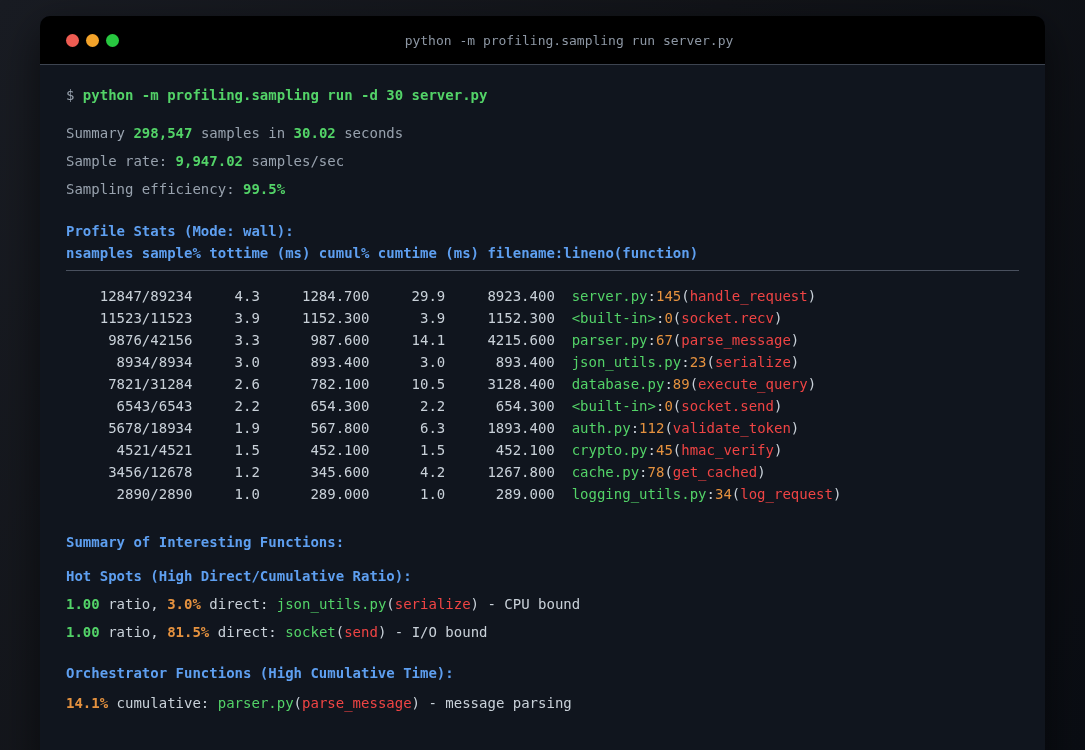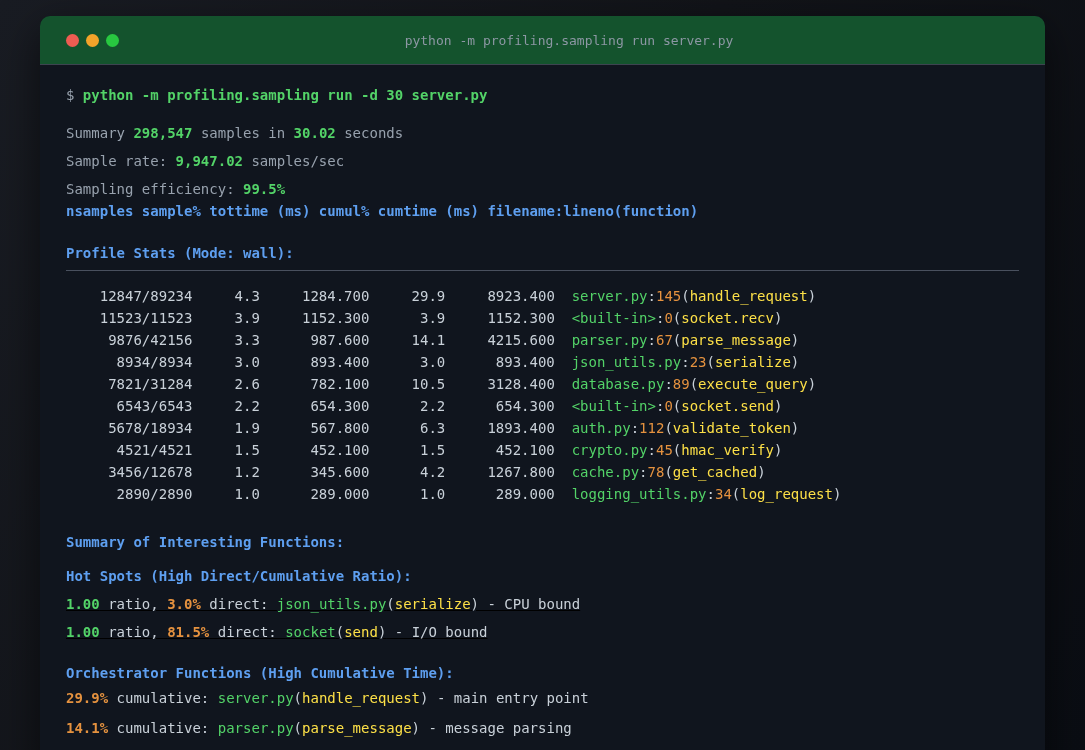--- a/index.html
+++ b/index.html
@@ -12,21 +12,21 @@
     position: absolute;
     left: 40px; top: 16px;
     width: 1005px; height: 764px;
     background: #10151e;
     border-radius: 10px;
     box-shadow: 0 14px 44px rgba(0,0,0,0.55);
     overflow: hidden;
   }
   .titlebar {
     height: 49px;
-    background: #14532d;
+    background: #000000;
     border-bottom: 1px solid #3d4450;
     display: flex;
     align-items: center;
   }
   .dots { display: flex; align-items: center; gap: 7px; padding-left: 26px; }
   .dot { width: 13px; height: 13px; border-radius: 50%; display: inline-block; }
   .dot.red    { background: #ee5c52; }
   .dot.yellow { background: #f3a32a; }
   .dot.green  { background: #28c840; }
   .title {
@@ -37,38 +37,38 @@
     padding-right: 26px;
   }
   .terminal { padding: 19px 26px; font-size: 14px; }
   .line { height: 22px; line-height: 22px; white-space: pre; }
 
   
   .dim    { color: #98a2ae; }
   .lt     { color: #c9d1d9; }
   .green  { color: #53d368; }
   .blueh  { color: #5e9ff0; font-weight: bold; }
-  .bluefn { color: #fde047; }
+  .bluefn { color: #ef4444; }
   .orange { color: #e5923f; }
   .bold   { font-weight: bold; }
 
   
   .m-captured { margin-top: 16px; }
   .m-stat     { margin-top: 6px; }
   .m-profile  { margin-top: 20px; }
   .table-divider {
     border: none;
     border-top: 1px solid #49505e;
     margin-top: 6px;
     margin-bottom: 14px;
   }
   .m-summary  { margin-top: 26px; }
   .m-hot      { margin-top: 12px; }
   .m-item1    { margin-top: 3px; }
-  .m-item     { margin-top: 6px; text-decoration: underline; }
+  .m-item     { margin-top: 6px; }
   .m-orch     { margin-top: 19px; }
   .m-oitem1   { margin-top: 3px; }
   .m-oitem2   { margin-top: 8px; }
 
   
   .col { display: inline-block; text-align: right; color: #c9d1d9; }
   .c1 { width: 15ch; }
   .c2 { width: 8ch; }
   .c3 { width: 13ch; }
   .c4 { width: 9ch; }
@@ -90,22 +90,22 @@
 
   <div class="terminal">
     <div class="line"><span class="dim">$ </span><span class="green bold">python -m profiling.sampling run -d 30 server.py</span></div>
 
     <div class="line m-captured"><span class="dim">Summary </span><span class="green bold">298,547</span><span class="dim"> samples in </span><span class="green bold">30.02</span><span class="dim"> seconds</span></div>
 
     <div class="line m-stat"><span class="dim">Sample rate: </span><span class="green bold">9,947.02</span><span class="dim"> samples/sec</span></div>
 
     <div class="line m-stat"><span class="dim">Sampling efficiency: </span><span class="green bold">99.5%</span></div>
 
+    <div class="line blueh m-profile">Profile Stats (Mode: wall):</div>
     <div class="line blueh">nsamples sample% tottime (ms) cumul% cumtime (ms) filename:lineno(function)</div>
-    <div class="line blueh m-profile">Profile Stats (Mode: wall):</div>
     <hr class="table-divider">
 
     <div id="rows-box">
         <div class="line"><span class="col c1">12847/89234</span><span class="col c2">4.3</span><span class="col c3">1284.700</span><span class="col c4">29.9</span><span class="col c5">8923.400</span><span class="cgap"></span><span class="green">server.py</span><span class="lt">:</span><span class="orange">145</span><span class="lt">(</span><span class="bluefn">handle_request</span><span class="lt">)</span></div>
         <div class="line"><span class="col c1">11523/11523</span><span class="col c2">3.9</span><span class="col c3">1152.300</span><span class="col c4">3.9</span><span class="col c5">1152.300</span><span class="cgap"></span><span class="green">&lt;built-in&gt;</span><span class="lt">:</span><span class="orange">0</span><span class="lt">(</span><span class="bluefn">socket.recv</span><span class="lt">)</span></div>
         <div class="line"><span class="col c1">9876/42156</span><span class="col c2">3.3</span><span class="col c3">987.600</span><span class="col c4">14.1</span><span class="col c5">4215.600</span><span class="cgap"></span><span class="green">parser.py</span><span class="lt">:</span><span class="orange">67</span><span class="lt">(</span><span class="bluefn">parse_message</span><span class="lt">)</span></div>
         <div class="line"><span class="col c1">8934/8934</span><span class="col c2">3.0</span><span class="col c3">893.400</span><span class="col c4">3.0</span><span class="col c5">893.400</span><span class="cgap"></span><span class="green">json_utils.py</span><span class="lt">:</span><span class="orange">23</span><span class="lt">(</span><span class="bluefn">serialize</span><span class="lt">)</span></div>
         <div class="line"><span class="col c1">7821/31284</span><span class="col c2">2.6</span><span class="col c3">782.100</span><span class="col c4">10.5</span><span class="col c5">3128.400</span><span class="cgap"></span><span class="green">database.py</span><span class="lt">:</span><span class="orange">89</span><span class="lt">(</span><span class="bluefn">execute_query</span><span class="lt">)</span></div>
         <div class="line"><span class="col c1">6543/6543</span><span class="col c2">2.2</span><span class="col c3">654.300</span><span class="col c4">2.2</span><span class="col c5">654.300</span><span class="cgap"></span><span class="green">&lt;built-in&gt;</span><span class="lt">:</span><span class="orange">0</span><span class="lt">(</span><span class="bluefn">socket.send</span><span class="lt">)</span></div>
         <div class="line"><span class="col c1">5678/18934</span><span class="col c2">1.9</span><span class="col c3">567.800</span><span class="col c4">6.3</span><span class="col c5">1893.400</span><span class="cgap"></span><span class="green">auth.py</span><span class="lt">:</span><span class="orange">112</span><span class="lt">(</span><span class="bluefn">validate_token</span><span class="lt">)</span></div>
@@ -116,17 +116,16 @@
 
     <div class="line blueh m-summary">Summary of Interesting Functions:</div>
     <div class="line blueh m-hot">Hot Spots (High Direct/Cumulative Ratio):</div>
     <div id="hot-box">
         <div class="line m-item"><span class="green bold">1.00</span><span class="lt"> ratio, </span><span class="orange bold">3.0%</span><span class="lt"> direct: </span><span class="green">json_utils.py</span><span class="lt">(</span><span class="bluefn">serialize</span><span class="lt">)</span><span class="lt"> - CPU bound</span></div>
         <div class="line m-item"><span class="green bold">1.00</span><span class="lt"> ratio, </span><span class="orange bold">81.5%</span><span class="lt"> direct: </span><span class="green">socket</span><span class="lt">(</span><span class="bluefn">send</span><span class="lt">)</span><span class="lt"> - I/O bound</span></div>
       </div>
 
     <div class="line blueh m-orch">Orchestrator Functions (High Cumulative Time):</div>
     <div id="orch-box">
-        <div class="line m-oitem1"><span class="orange bold">29.9%</span><span class="lt"> cumulative: </span><span class="green">server.py</span><span class="lt">(</span><span class="bluefn">handle_request</span><span class="lt">)</span><span class="lt"> - main entry point</span></div>
         <div class="line m-oitem2"><span class="orange bold">14.1%</span><span class="lt"> cumulative: </span><span class="green">parser.py</span><span class="lt">(</span><span class="bluefn">parse_message</span><span class="lt">)</span><span class="lt"> - message parsing</span></div>
       </div>
   </div>
 </div>
 
 </body></html>

